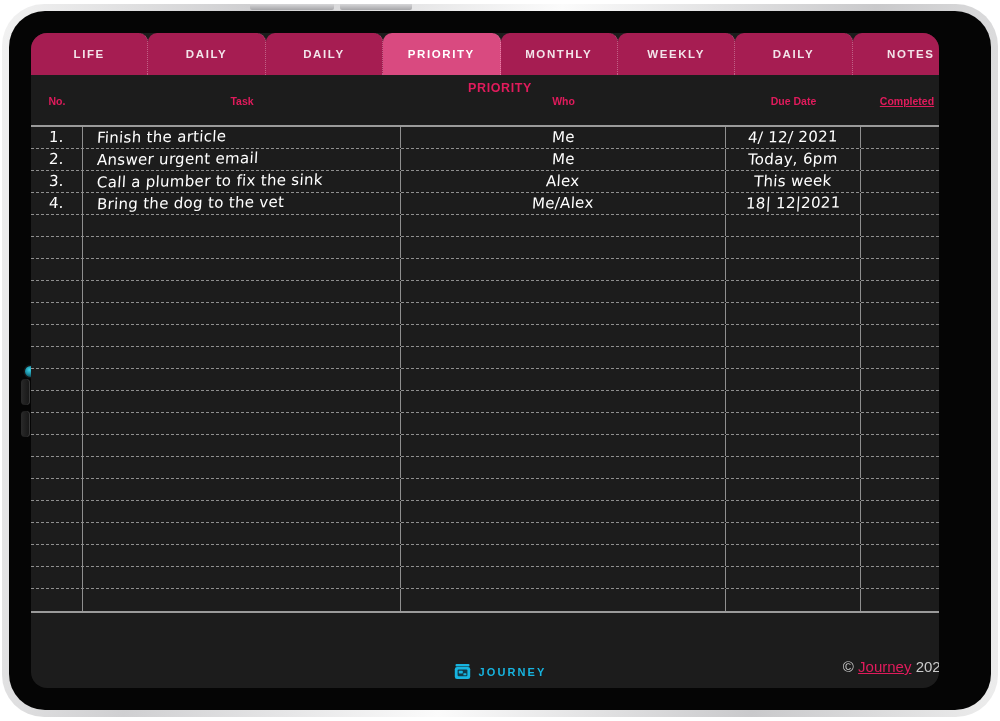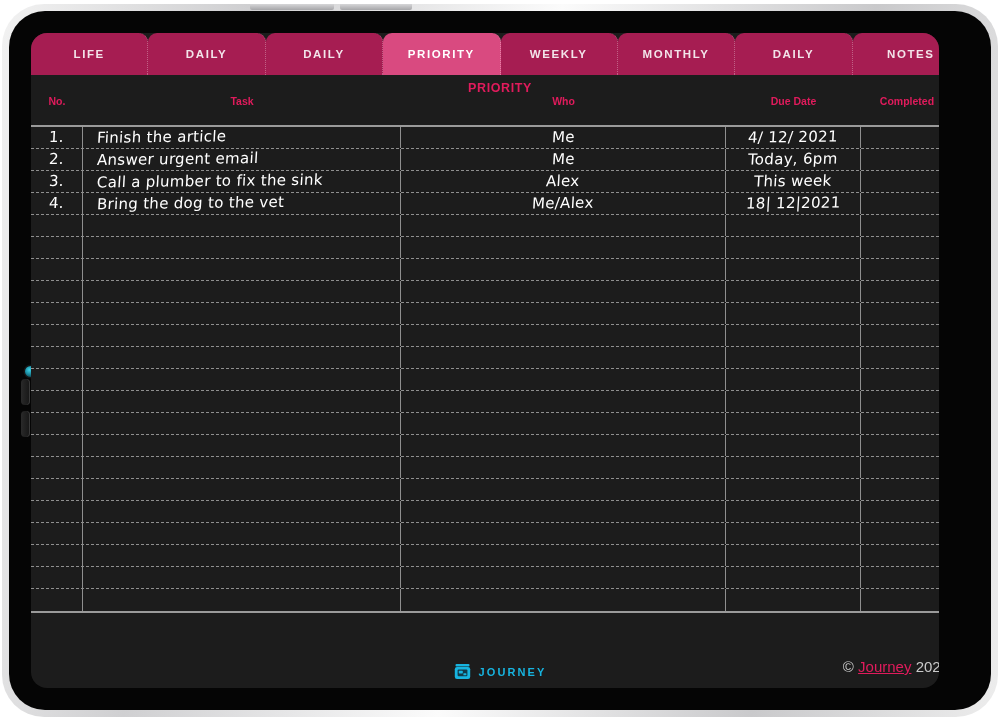--- a/index.html
+++ b/index.html
@@ -131,21 +131,21 @@
   .col-head {
     color: #e01b5c;
     font-size: 10.5px;
     font-weight: bold;
     text-align: center;
   }
   .c-no   { width: 52px; }
   .c-task { width: 318px; }
   .c-who  { width: 325px; }
   .c-due  { width: 135px; }
-  .c-done { width: 92px; }
+  .c-done { width: 92px; text-decoration: underline; }
 
   #grid {
     border-top: 2px solid #9a9a9a;
     border-bottom: 2px solid #9a9a9a;
   }
   .grid-row {
     display: flex;
     height: 22px;
     border-bottom: 1px dashed #8f8f8f;
   }
@@ -237,24 +237,24 @@
           <div class="tab">
             <span>DAILY</span>
           </div>
           <div class="tab">
             <span>DAILY</span>
           </div>
           <div class="tab active">
             <span>PRIORITY</span>
           </div>
           <div class="tab">
+            <span>MONTHLY</span>
+          </div>
+          <div class="tab">
             <span>WEEKLY</span>
-          </div>
-          <div class="tab">
-            <span>MONTHLY</span>
           </div>
           <div class="tab">
             <span>DAILY</span>
           </div>
           <div class="tab">
             <span>NOTES</span>
           </div>
         </div>
 
       <div id="page-title">PRIORITY</div>

